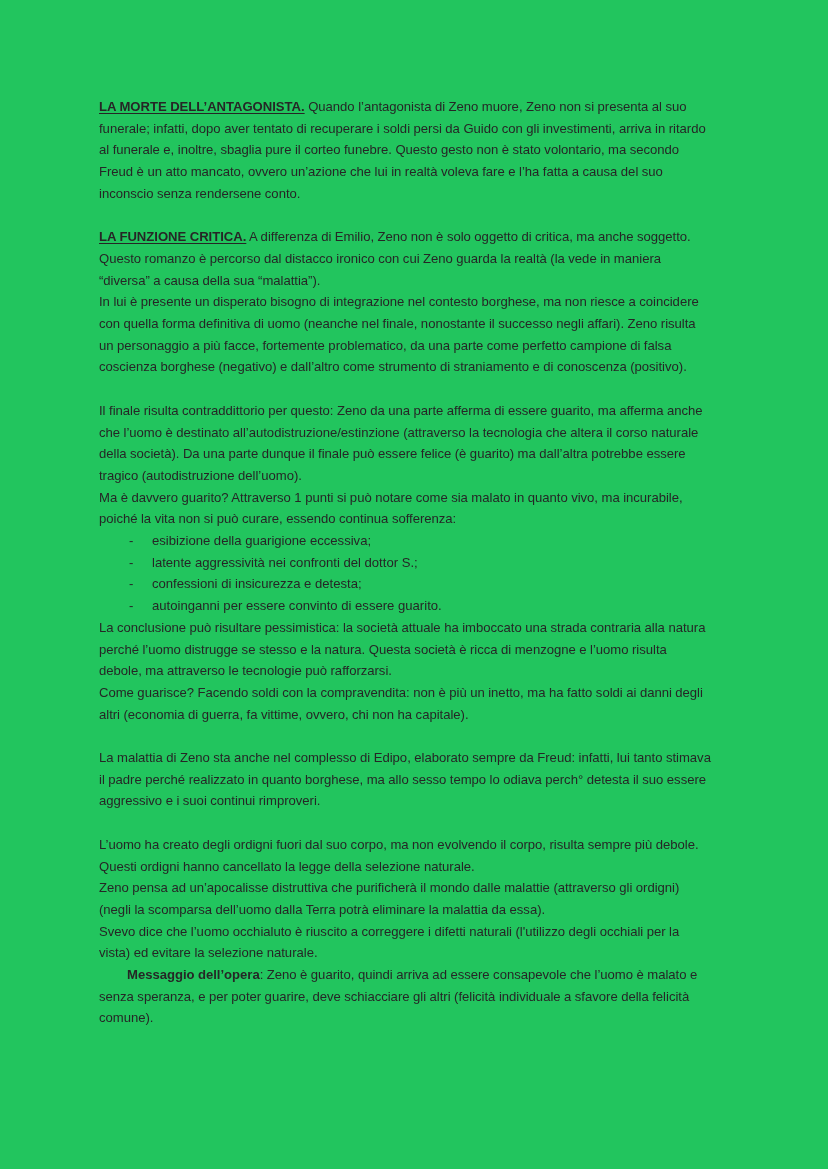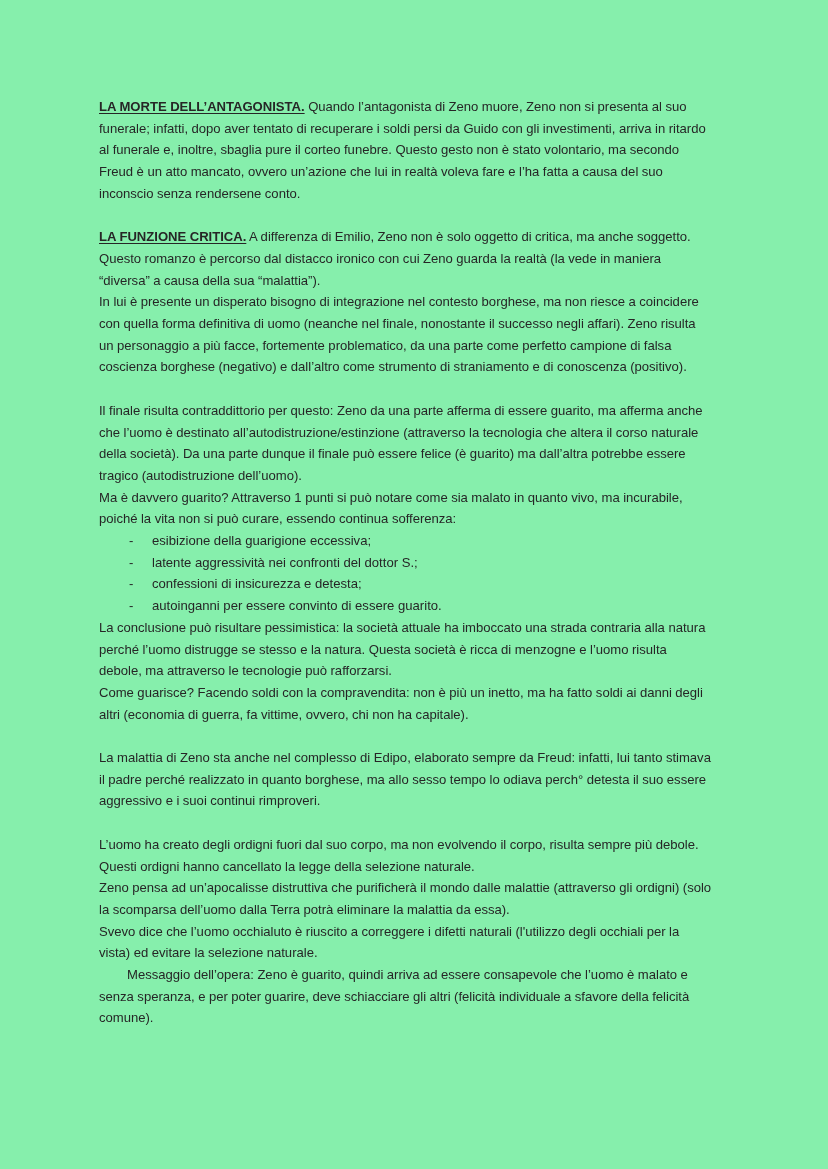--- a/index.html
+++ b/index.html
@@ -11,21 +11,21 @@
     width: 828px;
     height: 1169px;
     font-family: "Liberation Sans", sans-serif;
     color: #262626;
     -webkit-font-smoothing: antialiased;
   }
   .page {
     position: relative;
     width: 828px;
     height: 1169px;
-    background: #86efac;
+    background: #22c55e;
     box-sizing: border-box;
     padding: 96px 116px 0 99px;
   }
   .doc-body {
     width: 613px;
   }
   .block {
     font-size: 13.1px;
     line-height: 21.7px;
     text-align: left;
@@ -38,21 +38,21 @@
   }
   .heading-run {
     font-weight: bold;
     text-decoration: underline;
     text-underline-offset: 1.5px;
   }
   .heading-italic {
     font-style: italic;
   }
   .lead-bold {
-    font-weight: normal;
+    font-weight: bold;
     padding-left: 28px;
   }
   ul.dash-list {
     list-style: none;
     margin: 0;
     padding: 0;
   }
   ul.dash-list li {
     font-size: 13.1px;
     line-height: 21.7px;
@@ -93,18 +93,18 @@
     <p class="block">La conclusione può risultare pessimistica: la società attuale ha imboccato una strada contraria alla natura perché l’uomo distrugge se stesso e la natura. Questa società è ricca di menzogne e l’uomo risulta debole, ma attraverso le tecnologie può rafforzarsi.</p>
     <p class="block">Come guarisce? Facendo soldi con la compravendita: non è più un inetto, ma ha fatto soldi ai danni degli altri (economia di guerra, fa vittime, ovvero, chi non ha capitale).</p>
 
     <div class="spacer"></div>
 
     <p class="block">La malattia di Zeno sta anche nel complesso di Edipo, elaborato sempre da Freud: infatti, lui tanto stimava il padre perché realizzato in quanto borghese, ma allo sesso tempo lo odiava perch° detesta il suo essere aggressivo e i suoi continui rimproveri.</p>
 
     <div class="spacer"></div>
 
     <p class="block">L’uomo ha creato degli ordigni fuori dal suo corpo, ma non evolvendo il corpo, risulta sempre più debole. Questi ordigni hanno cancellato la legge della selezione naturale.</p>
-    <p class="block">Zeno pensa ad un’apocalisse distruttiva che purificherà il mondo dalle malattie (attraverso gli ordigni) (solo la scomparsa dell’uomo dalla Terra potrà eliminare la malattia da essa).</p>
+    <p class="block">Zeno pensa ad un’apocalisse distruttiva che purificherà il mondo dalle malattie (attraverso gli ordigni) (negli la scomparsa dell’uomo dalla Terra potrà eliminare la malattia da essa).</p>
     <p class="block">Svevo dice che l’uomo occhialuto è riuscito a correggere i difetti naturali (l'utilizzo degli occhiali per la vista) ed evitare la selezione naturale.</p>
     <p class="block"><span class="lead-bold">Messaggio dell’opera</span><span>: Zeno è guarito, quindi arriva ad essere consapevole che l’uomo è malato e senza speranza, e per poter guarire, deve schiacciare gli altri (felicità individuale a sfavore della felicità comune).</span></p>
 
   </div>
 </div>
 
 </body></html>

